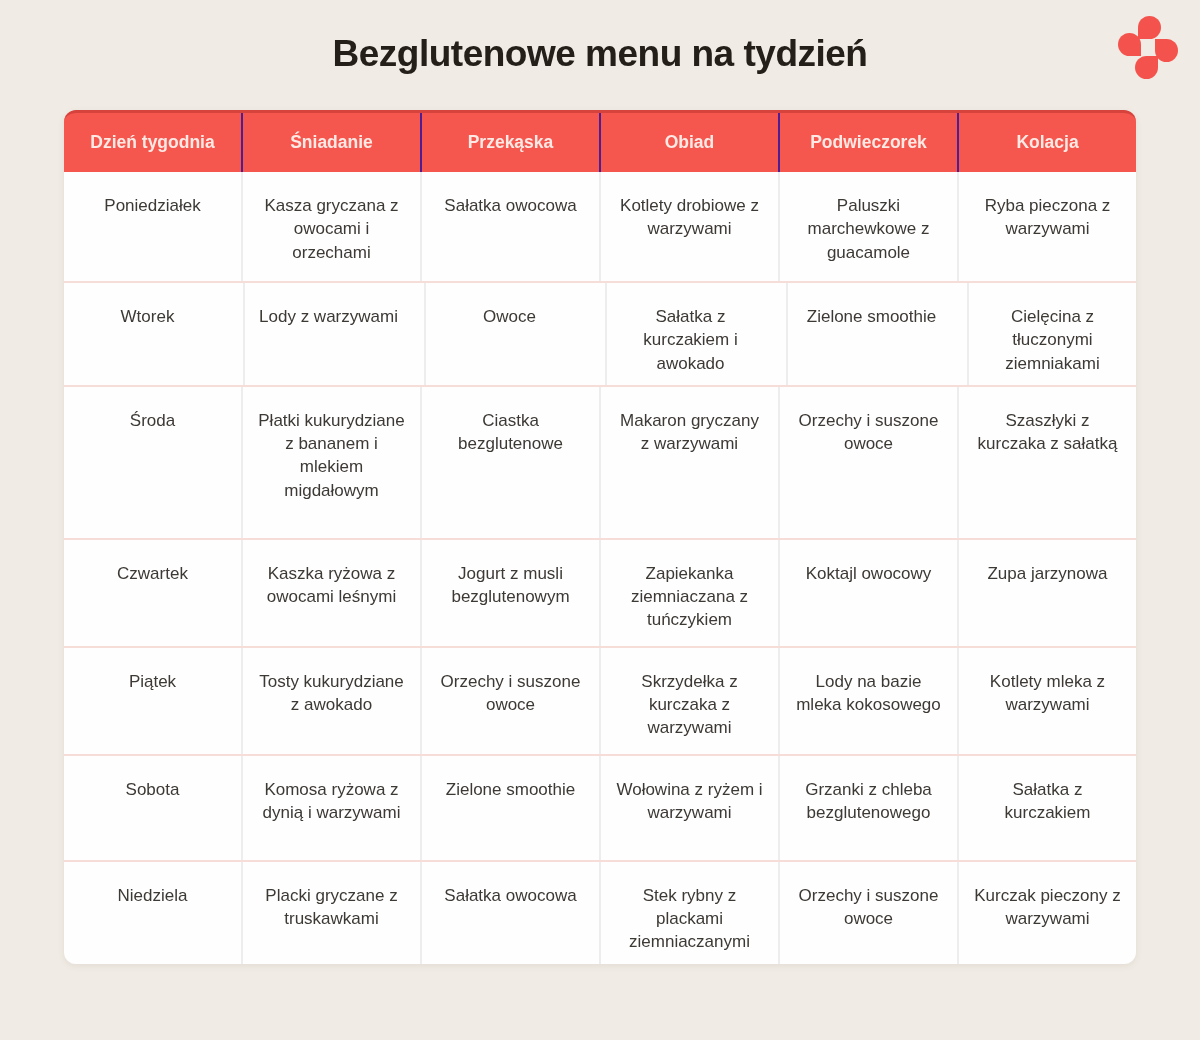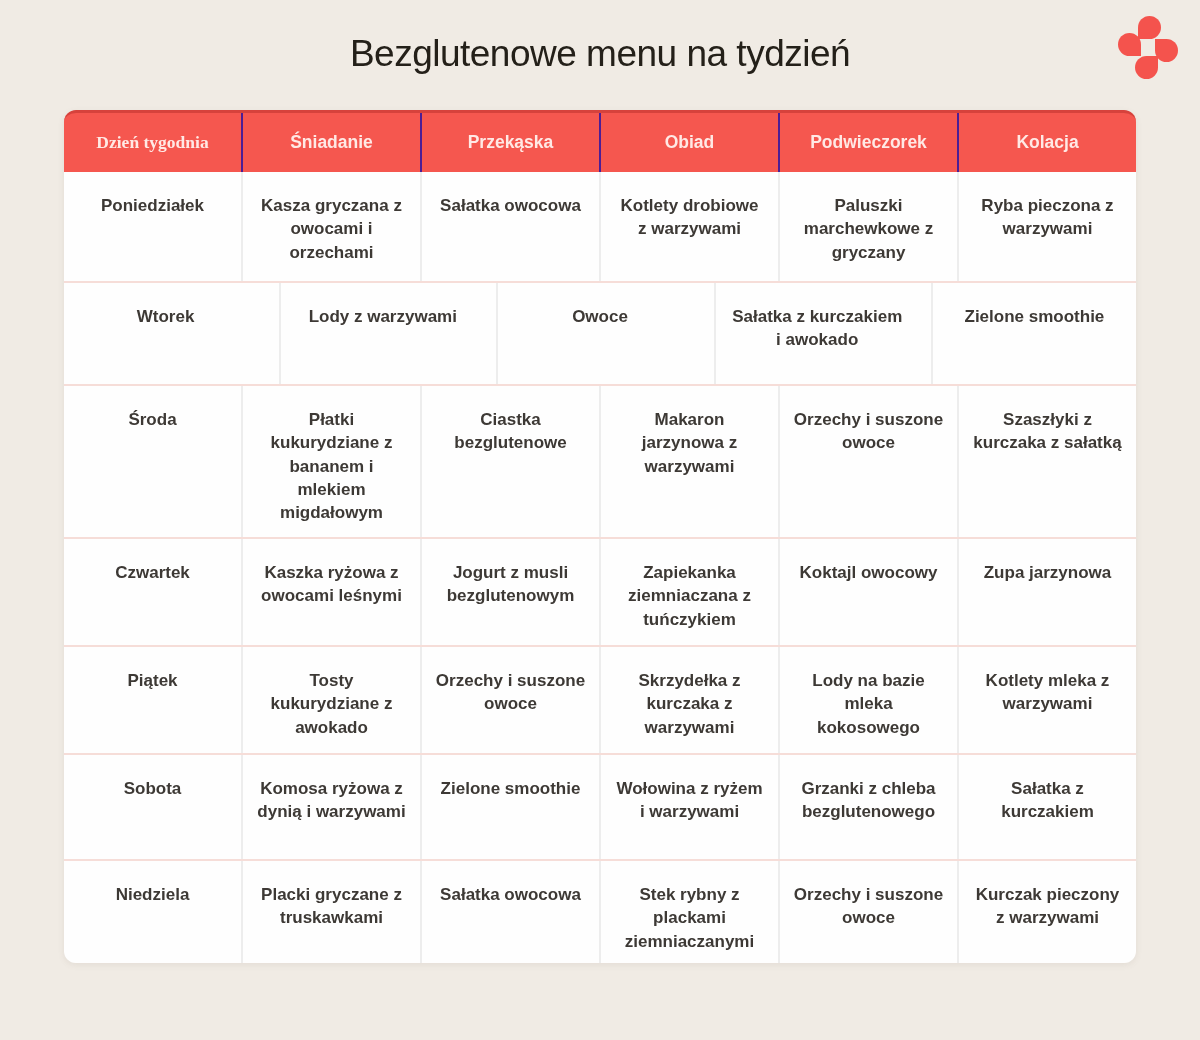--- a/index.html
+++ b/index.html
@@ -8,21 +8,21 @@
     background: #f0ebe4;
     font-family: "Liberation Sans", "DejaVu Sans", sans-serif;
     position: relative;
     overflow: hidden;
   }
 
   
   .page-title {
     text-align: center;
     font-size: 37px;
-    font-weight: normal;
+    font-weight: bold;
     color: #242019;
     letter-spacing: -0.5px;
     padding-top: 33px;
   }
 
   
   .logo {
     position: absolute;
     top: 14px;
     right: 22px;
@@ -64,21 +64,21 @@
     text-align: center;
     color: #ffe9e5;
     font-size: 17.5px;
     font-weight: bold;
     border-left: 2px solid #4c1d95;
     align-self: stretch;
     display: flex;
     align-items: center;
     justify-content: center;
   }
-  .header-cell:first-child { border-left: none; font-family: Liberation Serif, serif; }
+  .header-cell:first-child { border-left: none; }
 
   .table-body {
     background: #fefefe;
     border-radius: 0 0 12px 12px;
     overflow: hidden;
   }
   .table-row {
     display: flex;
     border-bottom: 2px solid #f6ddd8;
   }
@@ -89,21 +89,21 @@
   .table-row:nth-child(4) { min-height: 108px; }
   .table-row:nth-child(5) { min-height: 108px; }
   .table-row:nth-child(6) { min-height: 106px; }
   .table-row:nth-child(7) { min-height: 100px; }
 
   .cell {
     flex: 1;
     padding: 22px 13px 10px;
     text-align: center;
     font-size: 17px;
-    font-weight: bold;
+    font-weight: normal;
     color: #3d3935;
     line-height: 1.37;
     border-left: 2px solid #ededed;
   }
   .cell:first-child { border-left: none; }
 </style>
 </head>
 <body>
 
 <h1 class="page-title">Bezglutenowe menu na tydzień</h1>
@@ -123,35 +123,36 @@
       <div class="header-cell">Obiad</div>
       <div class="header-cell">Podwieczorek</div>
       <div class="header-cell">Kolacja</div>
     </div>
   <div class="table-body">
       <div class="table-row">
         <div class="cell">Poniedziałek</div>
         <div class="cell">Kasza gryczana z owocami i orzechami</div>
         <div class="cell">Sałatka owocowa</div>
         <div class="cell">Kotlety drobiowe z warzywami</div>
-        <div class="cell">Paluszki marchewkowe z gryczany</div>
+        <div class="cell">Paluszki marchewkowe z guacamole</div>
         <div class="cell">Ryba pieczona z warzywami</div>
       </div>
       <div class="table-row">
         <div class="cell">Wtorek</div>
         <div class="cell">Lody z warzywami</div>
         <div class="cell">Owoce</div>
         <div class="cell">Sałatka z kurczakiem i awokado</div>
         <div class="cell">Zielone smoothie</div>
+        <div class="cell">Cielęcina z tłuczonymi ziemniakami</div>
       </div>
       <div class="table-row">
         <div class="cell">Środa</div>
         <div class="cell">Płatki kukurydziane z bananem i mlekiem migdałowym</div>
         <div class="cell">Ciastka bezglutenowe</div>
-        <div class="cell">Makaron jarzynowa z warzywami</div>
+        <div class="cell">Makaron gryczany z warzywami</div>
         <div class="cell">Orzechy i suszone owoce</div>
         <div class="cell">Szaszłyki z kurczaka z sałatką</div>
       </div>
       <div class="table-row">
         <div class="cell">Czwartek</div>
         <div class="cell">Kaszka ryżowa z owocami leśnymi</div>
         <div class="cell">Jogurt z musli bezglutenowym</div>
         <div class="cell">Zapiekanka ziemniaczana z tuńczykiem</div>
         <div class="cell">Koktajl owocowy</div>
         <div class="cell">Zupa jarzynowa</div>

